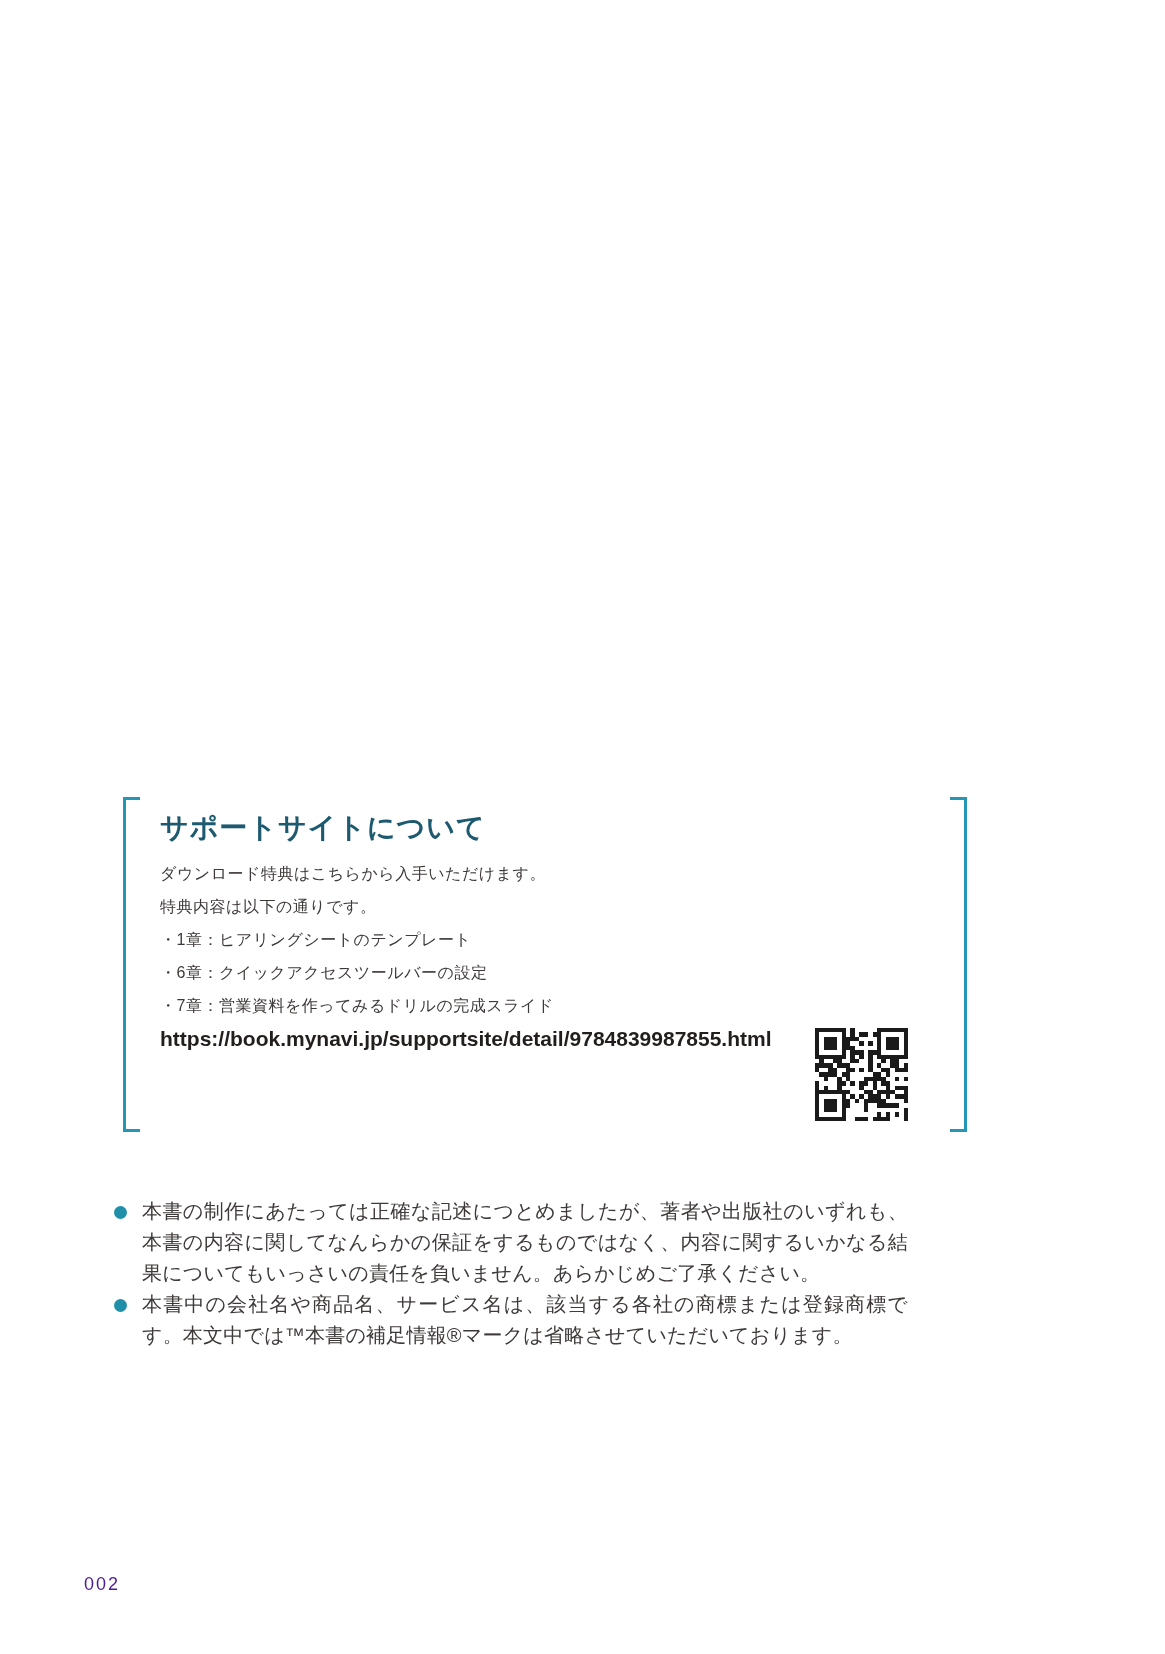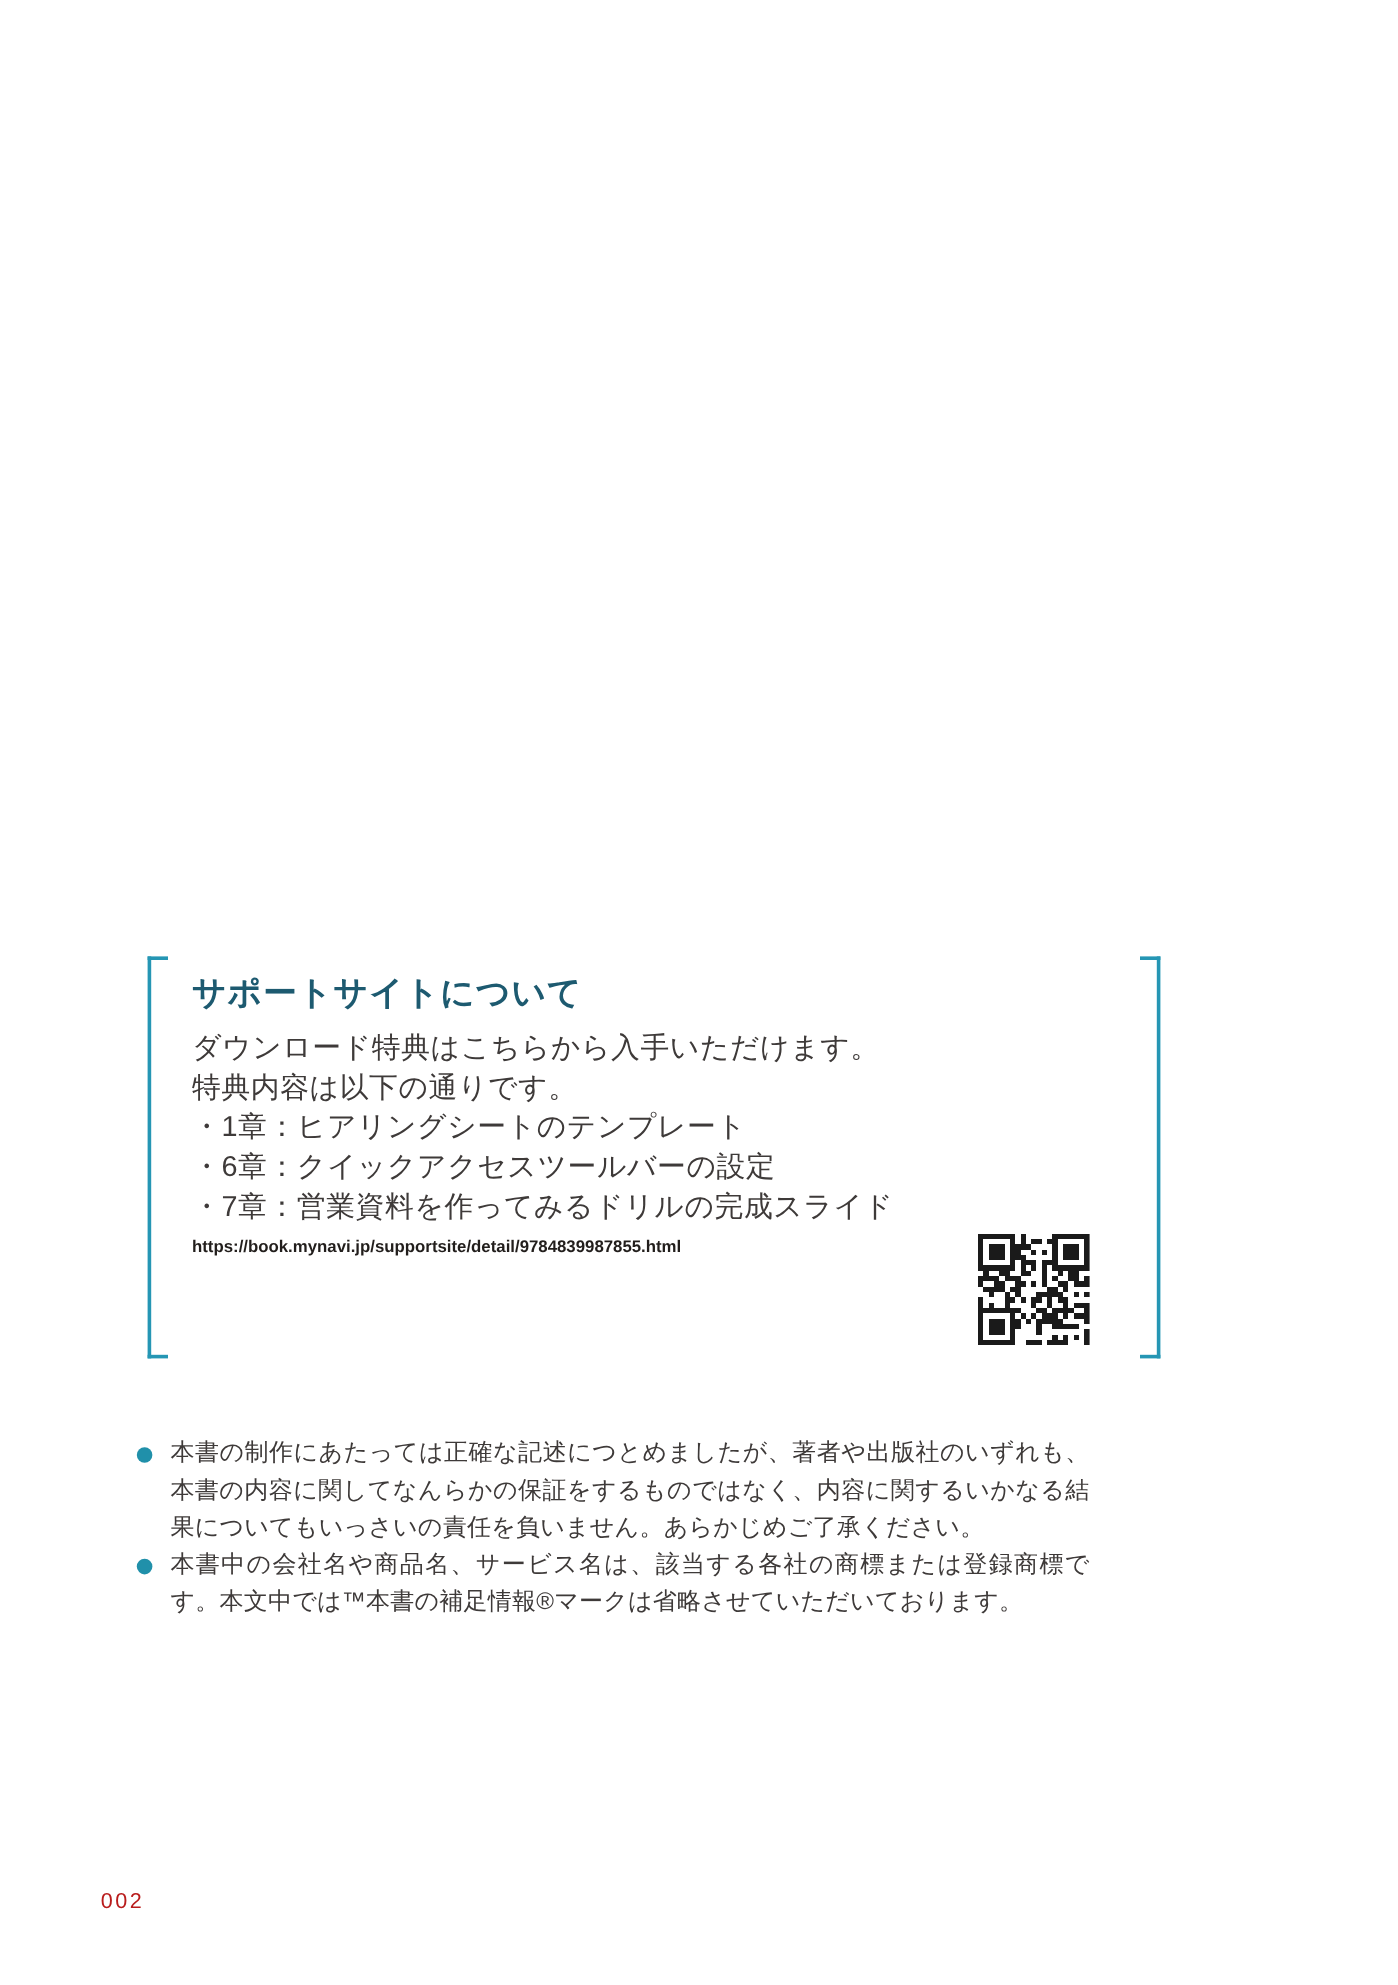--- a/index.html
+++ b/index.html
@@ -50,28 +50,28 @@
     color: var(--title, #1d5a70);
   }
   .box-body {
     position: absolute;
     left: 37px;
     top: 60px;
     width: 640px;
   }
   .box-body p {
     margin: 0;
-    font-size: 24px;
+    font-size: 16px;
     line-height: 33px;
     letter-spacing: 0.5px;
     white-space: nowrap;
   }
   .box-body p.url {
     font-weight: bold;
-    font-size: 14px;
+    font-size: 21px;
     letter-spacing: 0px;
     color: var(--url_ink, #221e1c);
     font-family: "Liberation Sans", "DejaVu Sans", sans-serif;
   }
   .qr {
     position: absolute;
     left: 692px;
     top: 231px;
     width: 93px;
     height: 93px;
@@ -109,21 +109,21 @@
     letter-spacing: 0.2px;
     text-align: justify;
   }
 
   .page-number {
     position: absolute;
     left: 84px;
     top: 1574px;
     font-size: 18px;
     letter-spacing: 2px;
-    color: #b91c1c;
+    color: #4c1d95;
   }
 </style>
 </head>
 <body>
 
 <div class="page">
 
   <section class="support-box">
     <div class="bracket left"></div>
     <div class="bracket right"></div>

